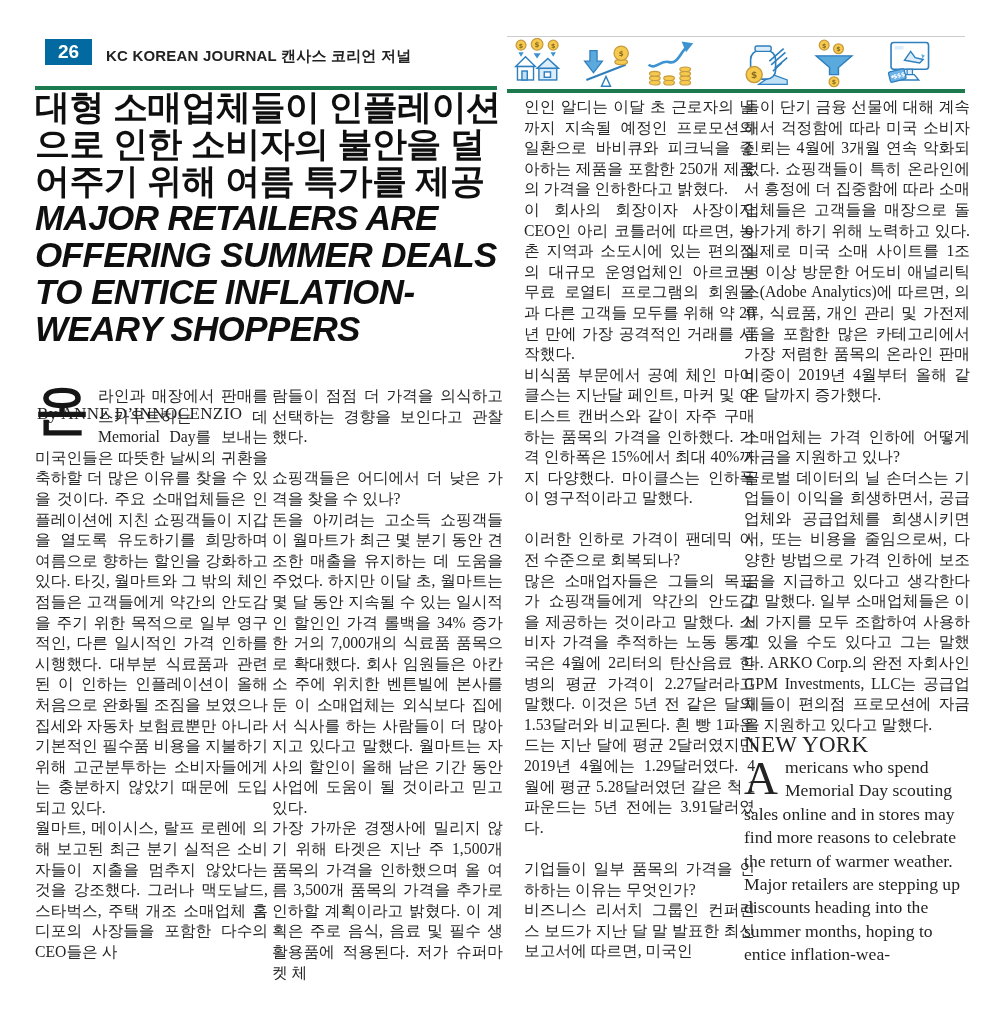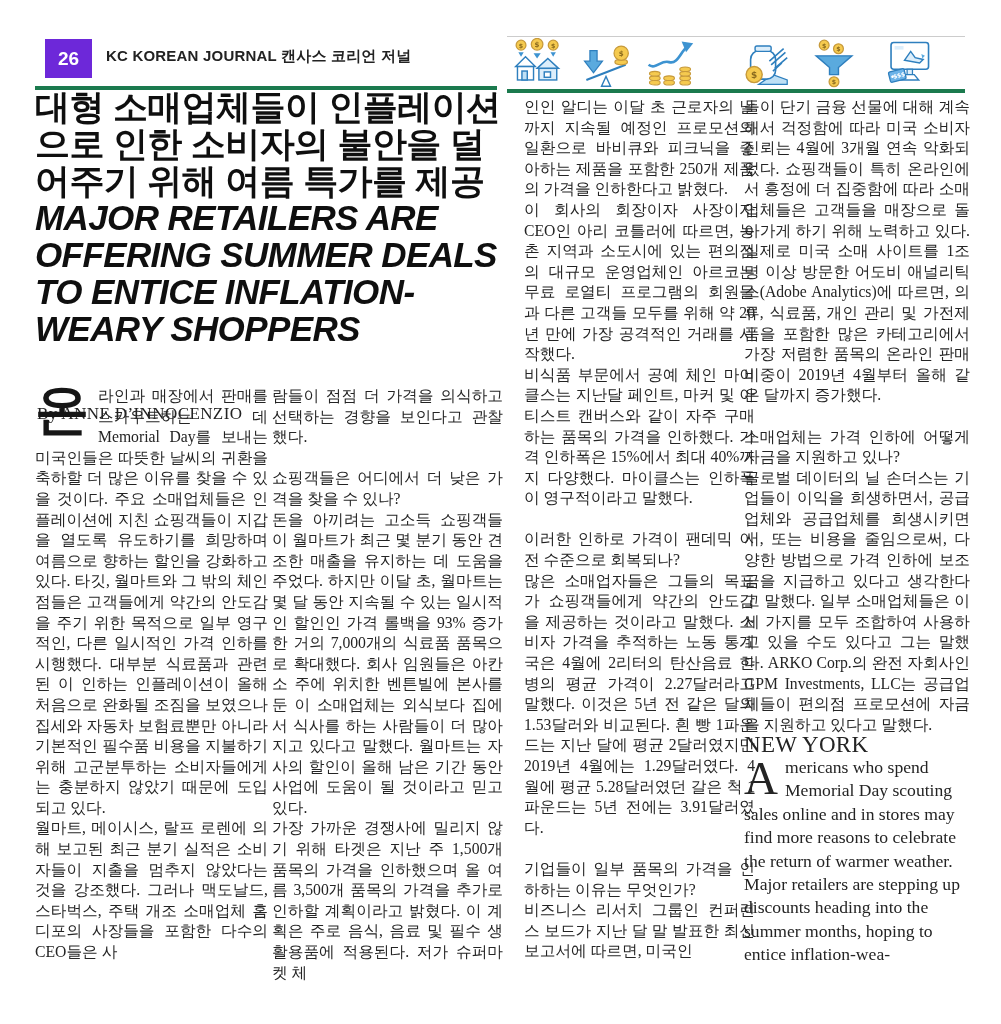--- a/index.html
+++ b/index.html
@@ -1,18 +1,18 @@
 <!DOCTYPE html>
 <html><head>
 <meta charset="utf-8">
 <style>
   html,body{margin:0;padding:0;background:#fff;}
   .page{position:relative;width:1001px;height:1024px;background:#fff;overflow:hidden;
         font-family:"Liberation Serif","DejaVu Serif",serif;color:#1e1e1e;}
-  .pagenum-box{position:absolute;left:45px;top:39px;width:47px;height:39px;background:#6d28d9;
+  .pagenum-box{position:absolute;left:45px;top:39px;width:47px;height:26px;background:#0369a1;
         color:#fff;font-family:"Liberation Sans","DejaVu Sans",sans-serif;font-weight:bold;font-size:19px;
         display:flex;align-items:center;justify-content:center;}
   .journal-title{position:absolute;left:106px;top:47px;font-family:"Liberation Sans","DejaVu Sans",sans-serif;
         font-weight:bold;font-size:15px;color:#222;letter-spacing:.2px;}
   .rule-left-green{position:absolute;left:35px;top:86px;width:462px;height:4px;background:#1b7a4e;}
   .rule-right-gray{position:absolute;left:507px;top:36px;width:458px;height:1px;background:#cccccc;}
   .rule-right-green{position:absolute;left:507px;top:89px;width:458px;height:4px;background:#1b7a4e;}
   .icons-row{position:absolute;left:512px;top:38px;width:455px;height:50px;display:flex;align-items:flex-end;}
   .icn{width:52px;height:50px;flex:0 0 auto;}
   .g1{margin-left:16px;} .g2{margin-left:12px;} .g3{margin-left:42px;} .g4{margin-left:18px;} .g5{margin-left:22px;}
@@ -139,21 +139,21 @@
   <div class="byline">By ANNE D’INNOCENZIO</div>
 
   <div class="col" id="col1">
     <p><span class="dropcap-ko">온</span><span>라인과 매장에서 판매를 스카우트하는 데 Memorial Day를 보내는 미국인들은 따뜻한 날씨의 귀환을 축하할 더 많은 이유를 찾을 수 있을 것이다. 주요 소매업체들은 인플레이션에 지친 쇼핑객들이 지갑을 열도록 유도하기를 희망하며 여름으로 향하는 할인을 강화하고 있다. 타깃, 월마트와 그 밖의 체인점들은 고객들에게 약간의 안도감을 주기 위한 목적으로 일부 영구적인, 다른 일시적인 가격 인하를 시행했다. 대부분 식료품과 관련된 이 인하는 인플레이션이 올해 처음으로 완화될 조짐을 보였으나 집세와 자동차 보험료뿐만 아니라 기본적인 필수품 비용을 지불하기 위해 고군분투하는 소비자들에게는 충분하지 않았기 때문에 도입되고 있다.</span></p>
     <p>월마트, 메이시스, 랄프 로렌에 의해 보고된 최근 분기 실적은 소비자들이 지출을 멈추지 않았다는 것을 강조했다. 그러나 맥도날드, 스타벅스, 주택 개조 소매업체 홈디포의 사장들을 포함한 다수의 CEO들은 사</p>
   </div>
 
   <div class="col" id="col2">
     <p>람들이 점점 더 가격을 의식하고 선택하는 경향을 보인다고 관찰했다.</p>
     <p class="q">쇼핑객들은 어디에서 더 낮은 가격을 찾을 수 있나?</p>
-    <p>돈을 아끼려는 고소득 쇼핑객들이 월마트가 최근 몇 분기 동안 견조한 매출을 유지하는 데 도움을 주었다. 하지만 이달 초, 월마트는 몇 달 동안 지속될 수 있는 일시적인 할인인 가격 롤백을 93% 증가한 거의 7,000개의 식료품 품목으로 확대했다. 회사 임원들은 아칸소 주에 위치한 벤튼빌에 본사를 둔 이 소매업체는 외식보다 집에서 식사를 하는 사람들이 더 많아지고 있다고 말했다. 월마트는 자사의 할인이 올해 남은 기간 동안 사업에 도움이 될 것이라고 믿고 있다.</p>
+    <p>돈을 아끼려는 고소득 쇼핑객들이 월마트가 최근 몇 분기 동안 견조한 매출을 유지하는 데 도움을 주었다. 하지만 이달 초, 월마트는 몇 달 동안 지속될 수 있는 일시적인 할인인 가격 롤백을 34% 증가한 거의 7,000개의 식료품 품목으로 확대했다. 회사 임원들은 아칸소 주에 위치한 벤튼빌에 본사를 둔 이 소매업체는 외식보다 집에서 식사를 하는 사람들이 더 많아지고 있다고 말했다. 월마트는 자사의 할인이 올해 남은 기간 동안 사업에 도움이 될 것이라고 믿고 있다.</p>
     <p>가장 가까운 경쟁사에 밀리지 않기 위해 타겟은 지난 주 1,500개 품목의 가격을 인하했으며 올 여름 3,500개 품목의 가격을 추가로 인하할 계획이라고 밝혔다. 이 계획은 주로 음식, 음료 및 필수 생활용품에 적용된다. 저가 슈퍼마켓 체</p>
   </div>
 
   <div class="col" id="col3">
     <p>인인 알디는 이달 초 근로자의 날까지 지속될 예정인 프로모션의 일환으로 바비큐와 피크닉을 좋아하는 제품을 포함한 250개 제품의 가격을 인하한다고 밝혔다.</p>
     <p>이 회사의 회장이자 사장이자 CEO인 아리 코틀러에 따르면, 농촌 지역과 소도시에 있는 편의점의 대규모 운영업체인 아르코는 무료 로열티 프로그램의 회원들과 다른 고객들 모두를 위해 약 20년 만에 가장 공격적인 거래를 시작했다.</p>
     <p>비식품 부문에서 공예 체인 마이클스는 지난달 페인트, 마커 및 아티스트 캔버스와 같이 자주 구매하는 품목의 가격을 인하했다. 가격 인하폭은 15%에서 최대 40%까지 다양했다. 마이클스는 인하폭이 영구적이라고 말했다.</p>
     <p class="q">이러한 인하로 가격이 팬데믹 이전 수준으로 회복되나?</p>
     <p>많은 소매업자들은 그들의 목표가 쇼핑객들에게 약간의 안도감을 제공하는 것이라고 말했다. 소비자 가격을 추적하는 노동 통계국은 4월에 2리터의 탄산음료 한 병의 평균 가격이 2.27달러라고 말했다. 이것은 5년 전 같은 달의 1.53달러와 비교된다. 흰 빵 1파운드는 지난 달에 평균 2달러였지만 2019년 4월에는 1.29달러였다. 4월에 평균 5.28달러였던 갈은 척 1파운드는 5년 전에는 3.91달러였다.</p>
     <p class="q">기업들이 일부 품목의 가격을 인하하는 이유는 무엇인가?</p>

